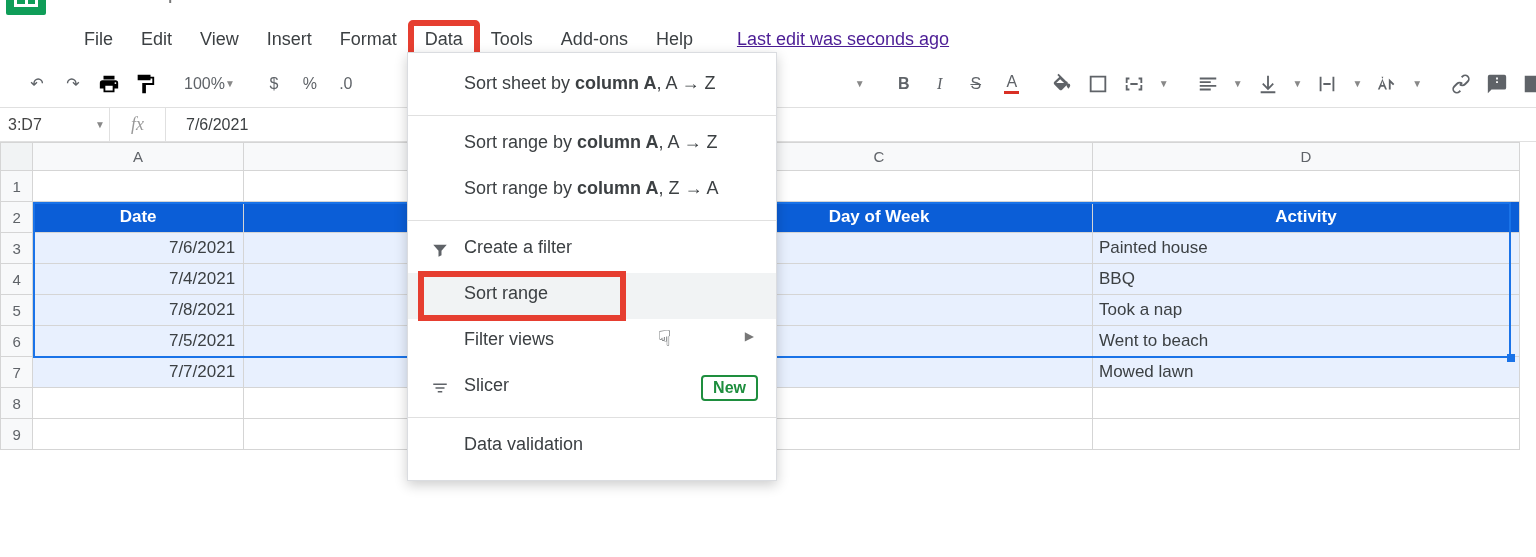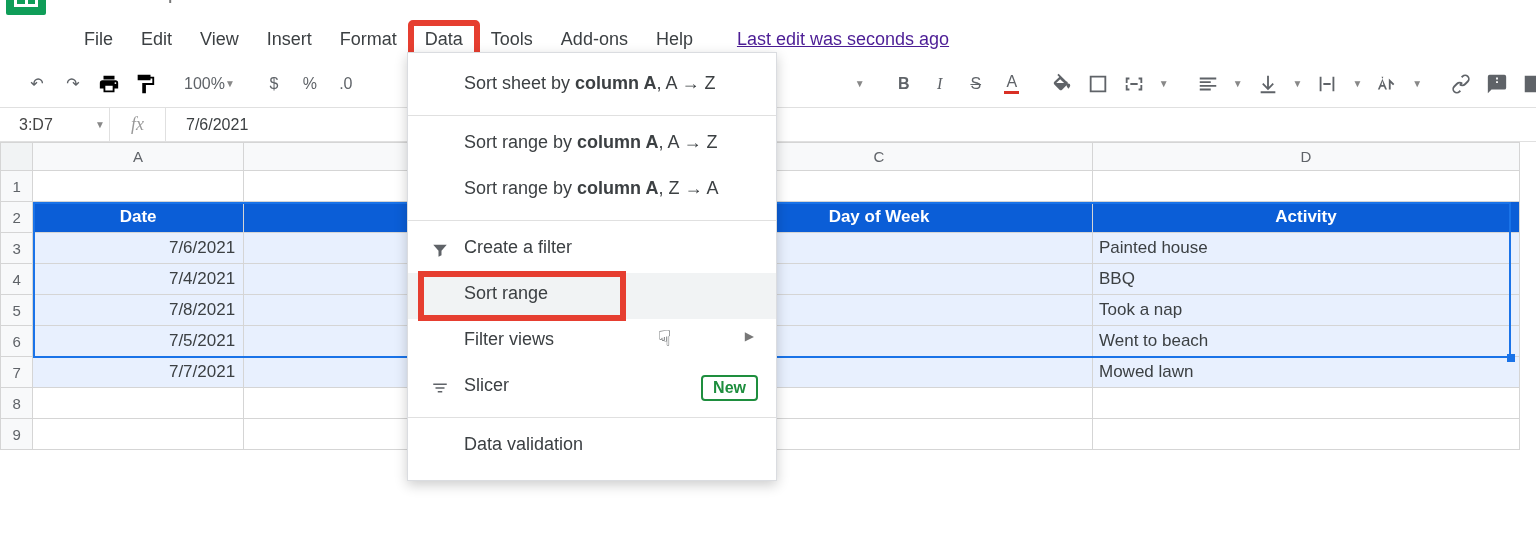--- a/index.html
+++ b/index.html
@@ -107,21 +107,21 @@
 
   
   .formula-row {
     display:flex; align-items:center;
     height: 34px;
     border-bottom: 1px solid #e0e0e0;
     font-size:16px;
   }
   .name-box {
     width: 110px;
-    padding: 0 4px 0 19px;
+    padding: 0 4px 0 8px;
     color:#444;
     display:flex; align-items:center; justify-content:space-between;
     border-right:1px solid #e0e0e0;
     height:100%;
   }
   .fx {
     width:56px; text-align:center;
     font-style: italic; color:#999; font-family: serif; font-size:18px;
     border-right:1px solid #e0e0e0;
     height:100%; display:flex; align-items:center; justify-content:center;

